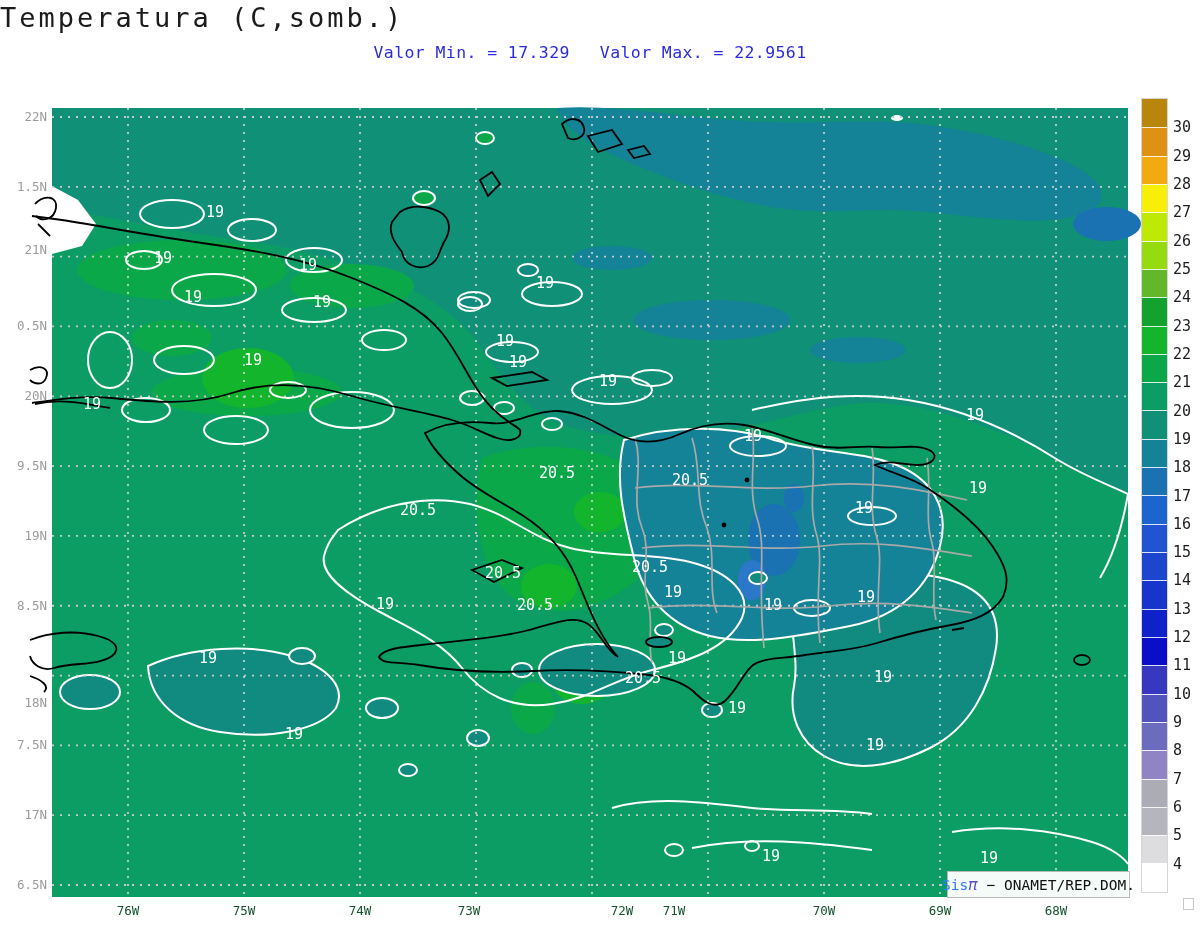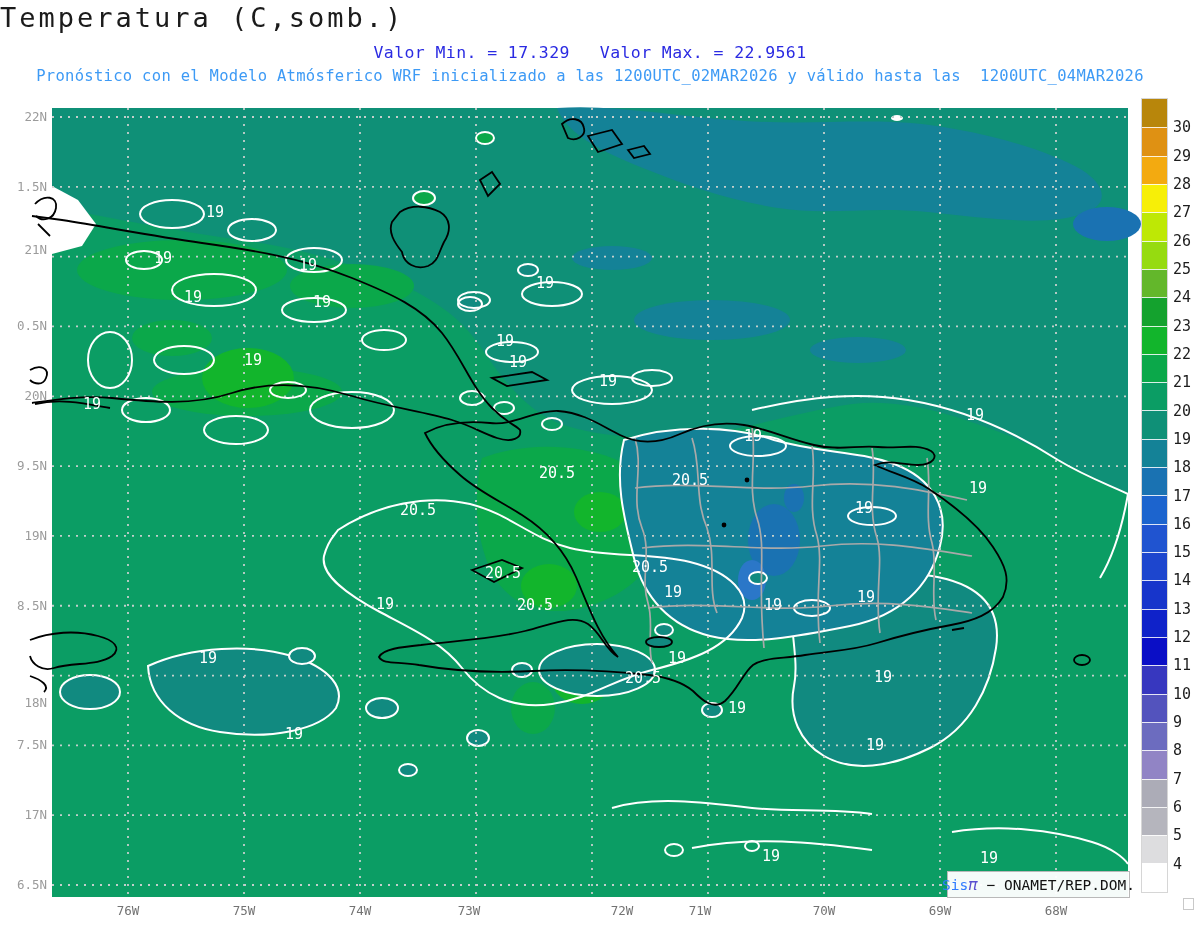--- a/index.html
+++ b/index.html
@@ -8,21 +8,21 @@
   .title{position:absolute;top:2px;left:0;width:1130px;text-align:left;
          font-size:27px;letter-spacing:3px;color:#1b1b1b;white-space:pre;}
   .sub1{position:absolute;top:43px;left:0;width:1180px;display:flex;justify-content:center;
         font-size:16.5px;color:#2b2be2;white-space:pre;letter-spacing:.4px;}
   .sub1 span + span{margin-left:30px;}
   .sub2{position:absolute;top:67px;left:0;width:1180px;text-align:center;
         font-size:15.5px;color:#3d9af5;white-space:pre;letter-spacing:.3px;}
   .plot{position:absolute;left:52px;top:108px;width:1076px;height:789px;}
   .plot svg{overflow:visible;display:block;}
   .ylab{position:absolute;width:46px;text-align:right;font-size:12.5px;color:#9b9b9b;}
-  .xlab{position:absolute;width:60px;text-align:center;font-size:12.5px;color:#737373;top:903px;}
+  .xlab{position:absolute;width:60px;text-align:center;font-size:12.5px;color:#14532d;top:903px;}
   .cbar{position:absolute;left:1142px;top:99px;width:25px;height:793px;
         outline:1px solid #d6d6d6;}
   .cseg{width:25px;box-sizing:border-box;border-top:1px solid rgba(255,255,255,.85);}
   .cseg:first-child{border-top:none;}
   .clab{position:absolute;left:1173px;font-size:15px;color:#1d1d1d;}
   .clabel{position:absolute;transform:translate(-50%,-50%);color:#ffffff;
           font-size:15px;white-space:pre;}
   .wm{position:absolute;left:947px;top:871px;width:181px;height:25px;background:rgba(255,255,255,.96);
       border:1px solid #b9b9b9;display:flex;align-items:center;justify-content:center;
       font-size:14.5px;white-space:pre;z-index:5;}
@@ -37,21 +37,20 @@
 
 <div class="stage" style="--c22: #12B52C; --c21: #0BA84A; --c20: #0B9D64; --c19: #0F9077; --c18: #148297; --c17: #1A72B2;">
 
   <div class="title">Temperatura (C,somb.)</div>
 
   <div class="sub1">
     <span>Valor Min. = 17.329</span>
     <span>Valor Max. = 22.9561</span>
   </div>
 
-  <div class="sub2">Pronóstico con el Modelo Atmósferico WRF inicializado a las 1200UTC_02MAR2026 y válido hasta las  1200UTC_04MAR2026</div>
 
   <div class="plot">
     <svg id="mapsvg" width="1076" height="789" viewBox="0 0 1076 789">
 
       <g id="fills">
         <rect x="0" y="0" width="1076" height="789" fill="var(--c20,#0B9D64)"></rect>
 
         <path fill="var(--c19,#0F9077)" d="M0,0 H1076 V384 C1040,372 1000,345 950,325 C900,306 850,290 800,296 C750,303 700,320 650,326 C600,332 555,330 515,318 C475,306 448,268 428,238 C408,208 378,189 338,171 C288,151 238,139 188,132 C138,125 55,110 0,98 Z"></path>
 
         <path fill="var(--c18,#148297)" d="M505,0 C560,-4 620,8 680,12 C750,18 810,10 870,16 C935,24 995,42 1030,62 C1052,76 1058,94 1036,104 C996,120 936,110 876,104 C816,98 776,108 726,100 C676,92 636,78 596,62 C556,46 515,28 505,0 Z"></path>
@@ -255,21 +254,21 @@
       <div class="ylab" style="left: 1px; top: 737.38px;">7.5N</div>
       <div class="ylab" style="left: 1px; top: 807.2px;">17N</div>
       <div class="ylab" style="left: 1px; top: 877.02px;">6.5N</div>
     </div>
   <div id="xlabs">
       <div class="xlab" style="left: 98px;">76W</div>
       <div class="xlab" style="left: 214px;">75W</div>
       <div class="xlab" style="left: 330px;">74W</div>
       <div class="xlab" style="left: 439px;">73W</div>
       <div class="xlab" style="left: 592px;">72W</div>
-      <div class="xlab" style="left: 670px;">71W</div>
+      <div class="xlab" style="left: 644px;">71W</div>
       <div class="xlab" style="left: 794px;">70W</div>
       <div class="xlab" style="left: 910px;">69W</div>
       <div class="xlab" style="left: 1026px;">68W</div>
     </div>
 
   <div class="cbar" id="cbar">
       <div class="cseg" style="height: 28.3214px; background: rgb(184, 134, 11);"></div>
       <div class="cseg" style="height: 28.3214px; background: rgb(223, 145, 19);"></div>
       <div class="cseg" style="height: 28.3214px; background: rgb(243, 170, 16);"></div>
       <div class="cseg" style="height: 28.3214px; background: rgb(247, 239, 7);"></div>

